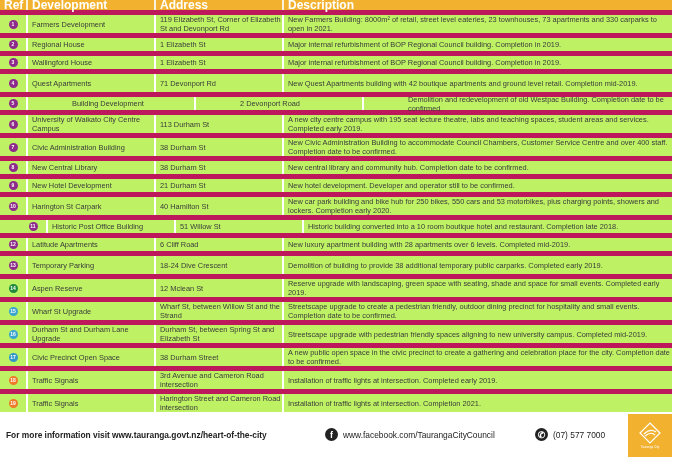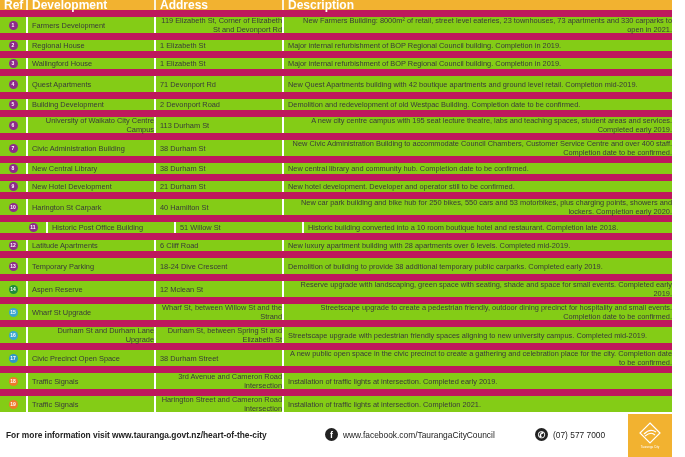--- a/index.html
+++ b/index.html
@@ -6,21 +6,21 @@
   html, body { width: 685px; height: 457px; overflow: hidden; background: #ffffff; }
   body { font-family: "Liberation Sans", sans-serif; color: #3a3a3a; position: relative; }
   .table { position: absolute; left: 0; top: 0; width: 672px; }
   .hdr { display: flex; height: 10px; background: #f2b230; color: #fff; font-weight: bold; font-size: 12px; line-height: 10px; }
   .hdr div { padding-left: 4px; border-right: 2px solid #fbf2dc; }
   .hdr div:last-child { border-right: none; }
   .c-ref { width: 28px; flex: none; }
   .c-dev { width: 128px; flex: none; }
   .c-addr { width: 128px; flex: none; }
   .c-desc { flex: 1; }
-  .row { display: flex; background: #84cc16; border-top: 7px solid #be185d; font-size: 7.4px; line-height: 9px; text-align: right; }
+  .row { display: flex; background: #bef264; border-top: 5px solid #be185d; font-size: 7.4px; line-height: 9px; }
   .row > div { display: flex; align-items: center; padding-left: 4px; border-right: 2px solid #ffffff; }
   .row > div:last-child { border-right: none; }
   .row .c-ref { justify-content: center; padding-left: 0; }
   .badge { width: 9px; height: 9px; border-radius: 50%; color: #fff; font-size: 5px; font-weight: bold; display: flex; align-items: center; justify-content: center; line-height: 1; }
   .footer { position: absolute; left: 0; top: 428px; width: 685px; height: 13px; display: flex; align-items: center; font-size: 8.4px; }
   .footer .info { position: absolute; left: 6px; font-weight: bold; color: #222; }
   .footer .fb { position: absolute; left: 325px; display: flex; align-items: center; gap: 5px; color: #222; }
   .footer .ph { position: absolute; left: 535px; display: flex; align-items: center; gap: 5px; color: #222; }
   .circ { width: 13px; height: 13px; border-radius: 50%; background: #222; color: #fff; font-weight: bold; font-size: 9px; display: flex; align-items: center; justify-content: center; }
   .logo { position: absolute; left: 628px; top: 414px; width: 44px; height: 43px; background: #f2b230; display: flex; flex-direction: column; align-items: center; justify-content: center; }
@@ -63,21 +63,21 @@
         <div class="c-desc">Major internal refurbishment of BOP Regional Council building. Completion in 2019.</div>
       </div>
       <div class="row" style="height: 23px;">
         <div class="c-ref">
           <span class="badge" style="background: rgb(142, 42, 139);">4</span>
         </div>
         <div class="c-dev">Quest Apartments</div>
         <div class="c-addr">71 Devonport Rd</div>
         <div class="c-desc">New Quest Apartments building with 42 boutique apartments and ground level retail. Completion mid-2019.</div>
       </div>
-      <div class="row" style="height: 18px;">
+      <div class="row" style="height: 18px; gap: 40px;">
         <div class="c-ref">
           <span class="badge" style="background: rgb(142, 42, 139);">5</span>
         </div>
         <div class="c-dev">Building Development</div>
         <div class="c-addr">2 Devonport Road</div>
         <div class="c-desc">Demolition and redevelopment of old Westpac Building. Completion date to be confirmed.</div>
       </div>
       <div class="row" style="height: 23px;">
         <div class="c-ref">
           <span class="badge" style="background: rgb(142, 42, 139);">6</span>

